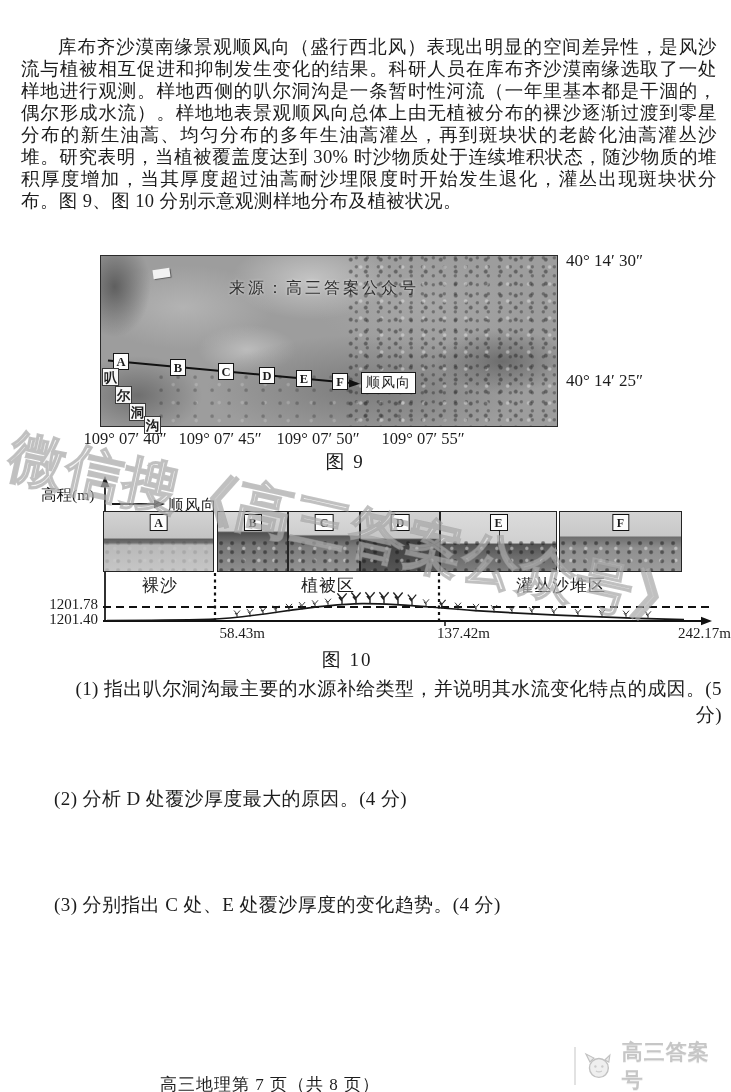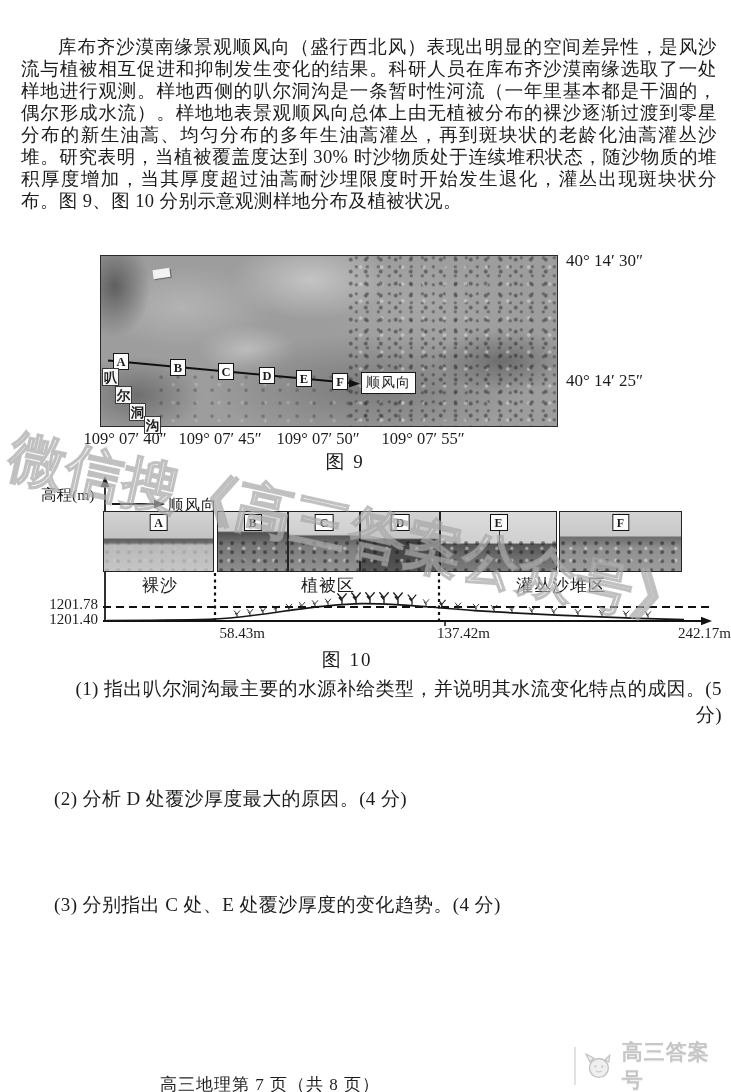--- a/index.html
+++ b/index.html
@@ -105,20 +105,21 @@
 
   <div class="wm-diag">微信搜《高三答案公众号》</div>
 
 
   <p class="passage">库布齐沙漠南缘景观顺风向（盛行西北风）表现出明显的空间差异性，是风沙流与植被相互促进和抑制发生变化的结果。科研人员在库布齐沙漠南缘选取了一处样地进行观测。样地西侧的叭尔洞沟是一条暂时性河流（一年里基本都是干涸的，偶尔形成水流）。样地地表景观顺风向总体上由无植被分布的裸沙逐渐过渡到零星分布的新生油蒿、均匀分布的多年生油蒿灌丛，再到斑块状的老龄化油蒿灌丛沙堆。研究表明，当植被覆盖度达到 30% 时沙物质处于连续堆积状态，随沙物质的堆积厚度增加，当其厚度超过油蒿耐沙埋限度时开始发生退化，灌丛出现斑块状分布。图 9、图 10 分别示意观测样地分布及植被状况。</p>
 
   <div class="sat">
     <div class="sat-speckle"></div>
     <div class="sat-speckle2"></div>
     <div class="building"></div>
+    <div class="src-wm">来源：高三答案公众号</div>
     <svg class="transect" viewBox="0 0 456 170">
       <line x1="7" y1="104.5" x2="250" y2="127" stroke="#111" stroke-width="2"></line>
       <polygon points="259,127.8 248,123.5 248,131.5" fill="#111"></polygon>
     </svg>
     <div class="pt" style="left:12px;top:97px">A</div>
     <div class="pt" style="left:69px;top:103px">B</div>
     <div class="pt" style="left:117px;top:107px">C</div>
     <div class="pt" style="left:158px;top:111px">D</div>
     <div class="pt" style="left:195px;top:114px">E</div>
     <div class="pt" style="left:231px;top:117px">F</div>

